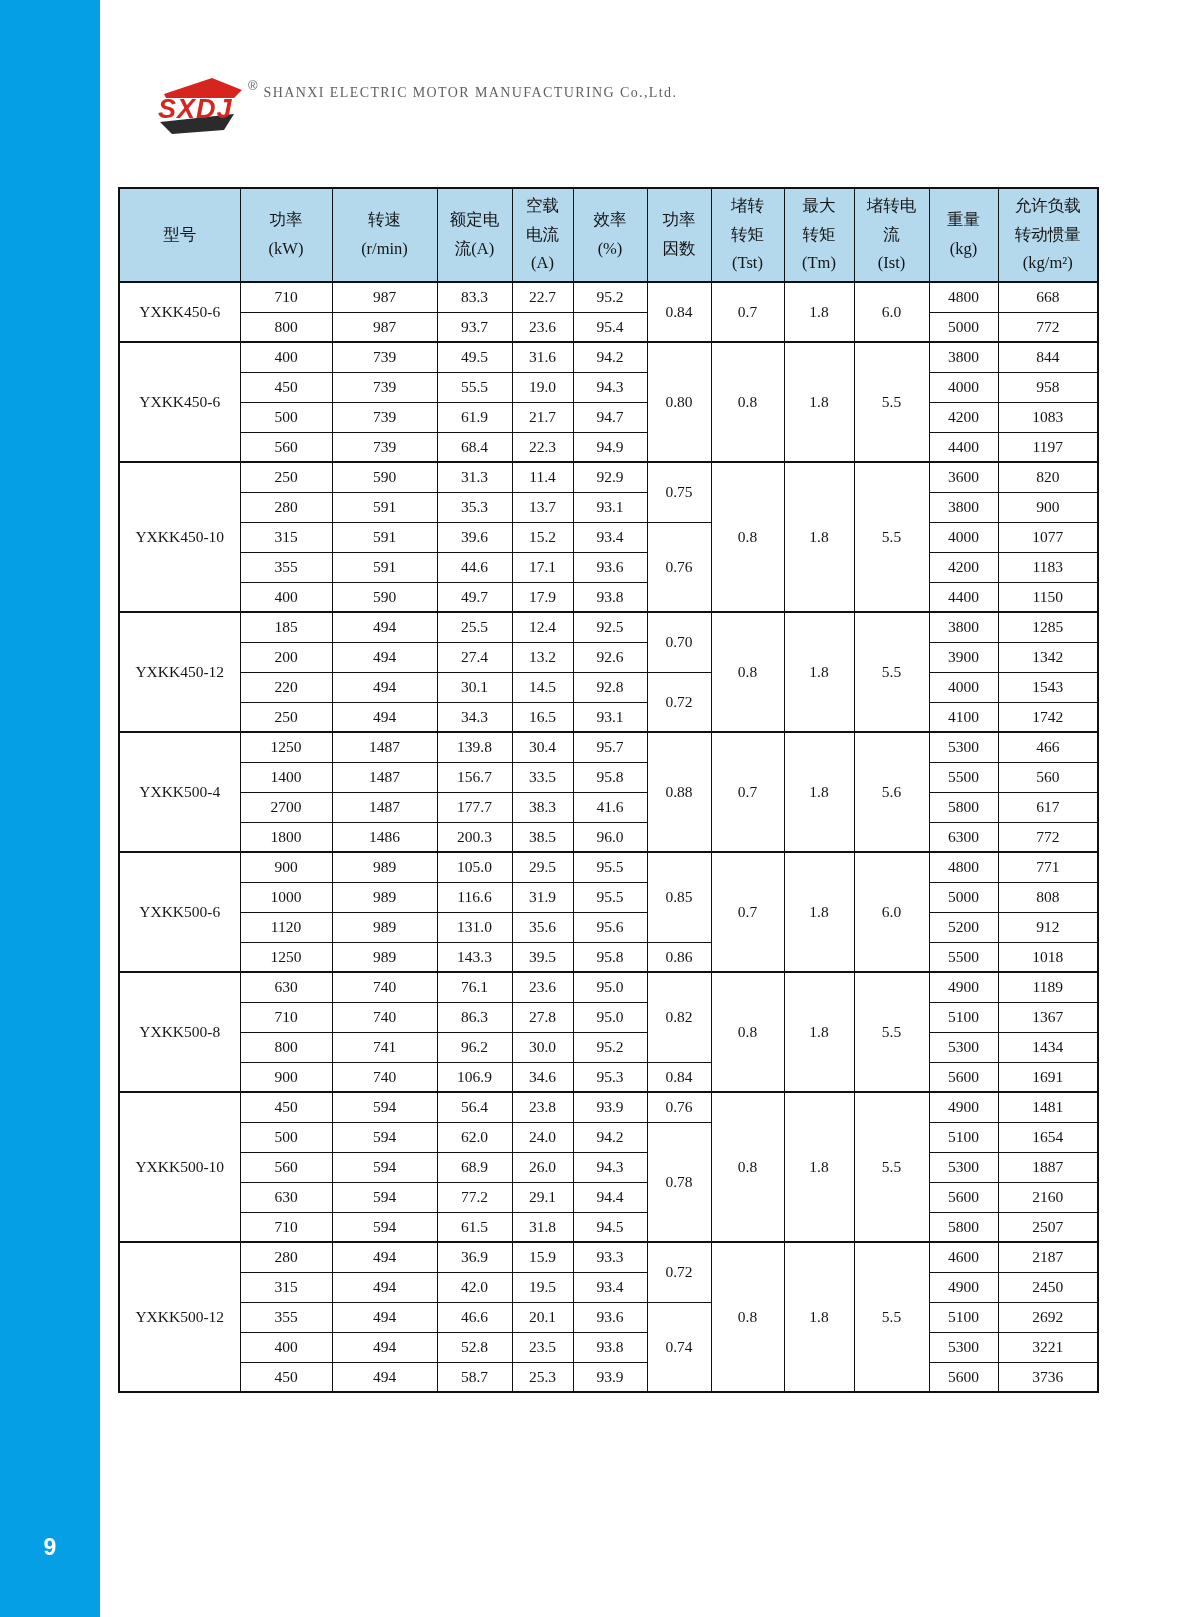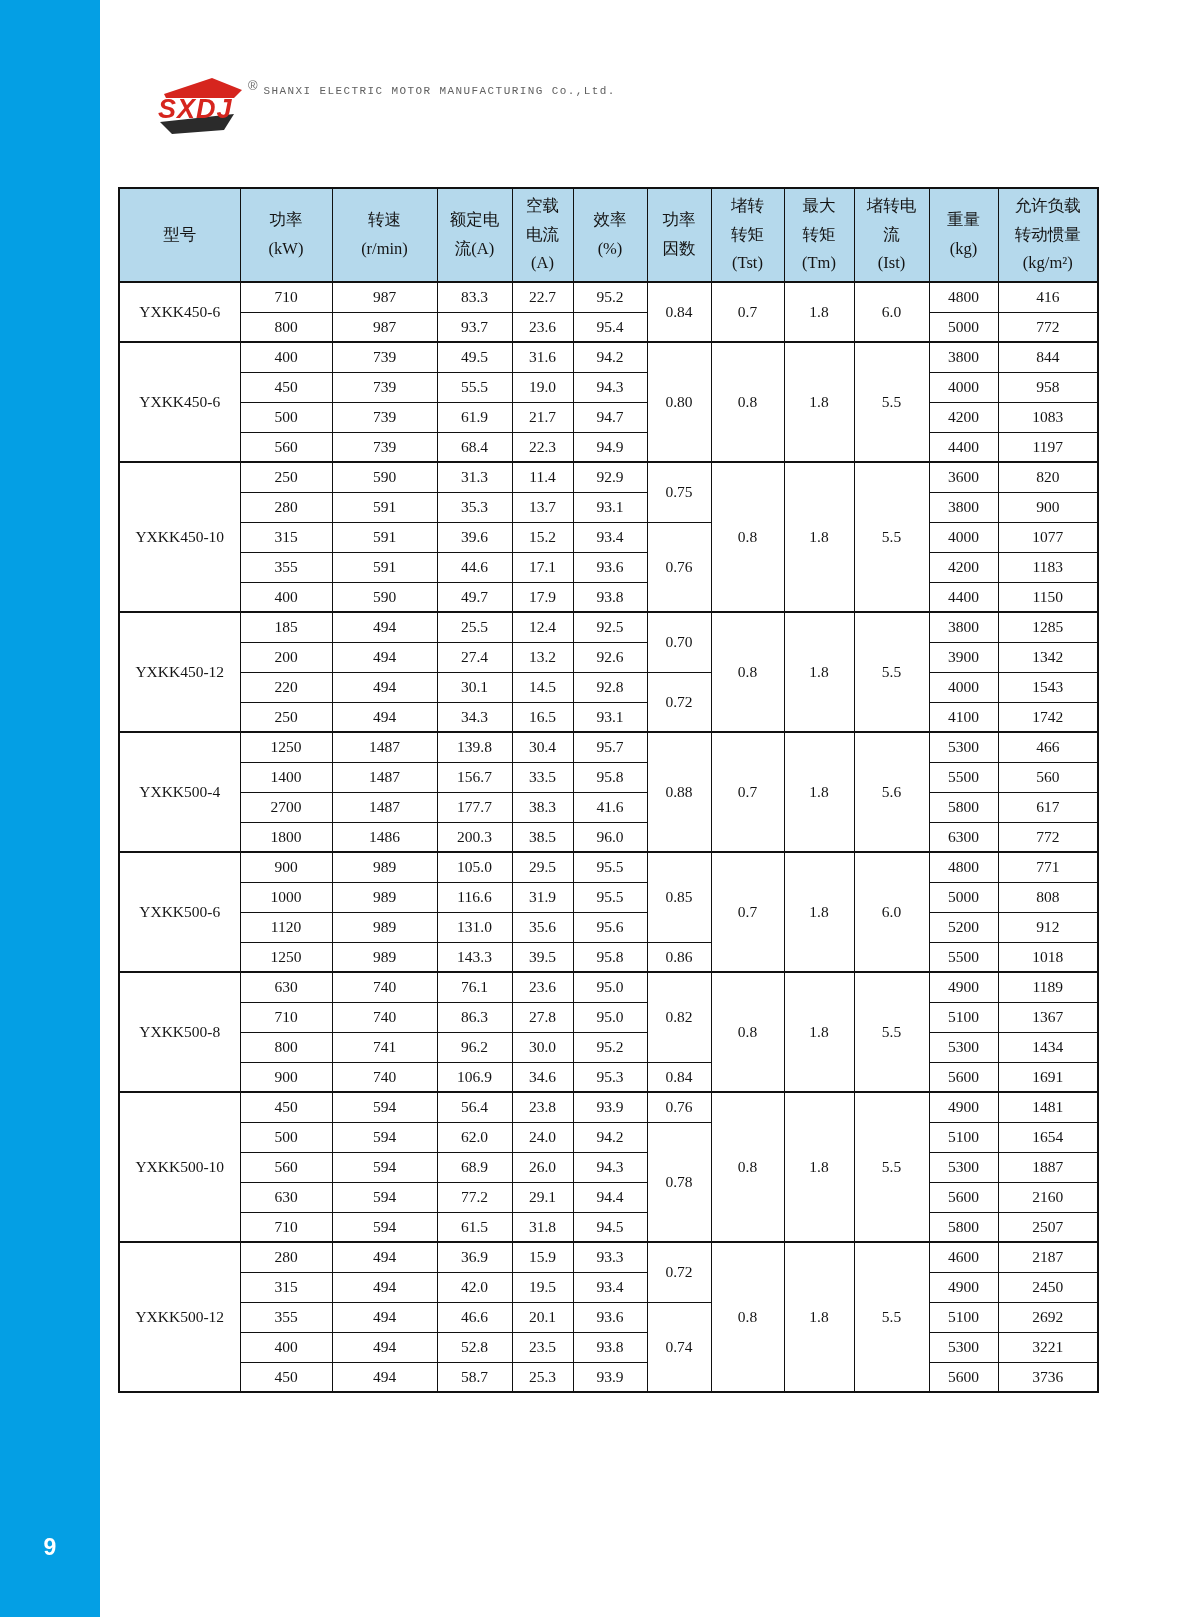--- a/index.html
+++ b/index.html
@@ -41,22 +41,22 @@
     font-family:"Liberation Sans","DejaVu Sans",sans-serif;
     font-size:13px;color:#6b6b6b;margin:2px 6px 0 2px;
   }
   .company{margin-top:6px;}
   .company-cn{
     font-family:"Liberation Sans","DejaVu Sans",sans-serif;
     font-size:26px;font-weight:600;color:#3d3d3d;
     letter-spacing:2px;line-height:1.1;white-space:nowrap;
   }
   .company-en{
-    font-family:Liberation Mono, monospace;
-    font-size:11px;color:#5f5f5f;letter-spacing:1.4px;
+    font-family:Liberation Serif, serif;
+    font-size:14px;color:#5f5f5f;letter-spacing:1.4px;
     margin-top:3px;white-space:nowrap;
   }
   
   table.spec{
     position:absolute;left:118px;top:187px;
     width:979px;
     border-collapse:collapse;
     table-layout:fixed;
     border:2px solid var(--border-dark);
     font-family:"Liberation Serif","DejaVu Serif",serif;
@@ -145,21 +145,21 @@
           <td>710</td>
           <td>987</td>
           <td>83.3</td>
           <td>22.7</td>
           <td>95.2</td>
           <td rowspan="2">0.84</td>
           <td rowspan="2">0.7</td>
           <td rowspan="2">1.8</td>
           <td rowspan="2">6.0</td>
           <td>4800</td>
-          <td>416</td>
+          <td>668</td>
         </tr>
         <tr>
           <td>800</td>
           <td>987</td>
           <td>93.7</td>
           <td>23.6</td>
           <td>95.4</td>
           <td>5000</td>
           <td>772</td>
         </tr>

